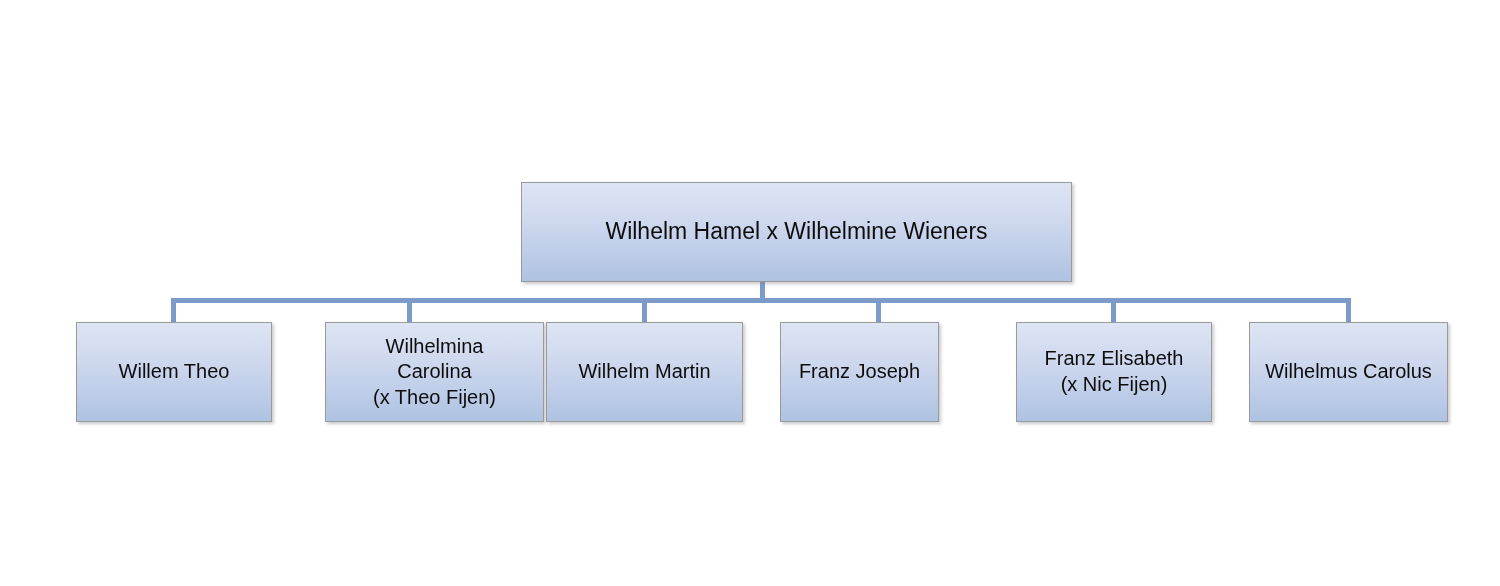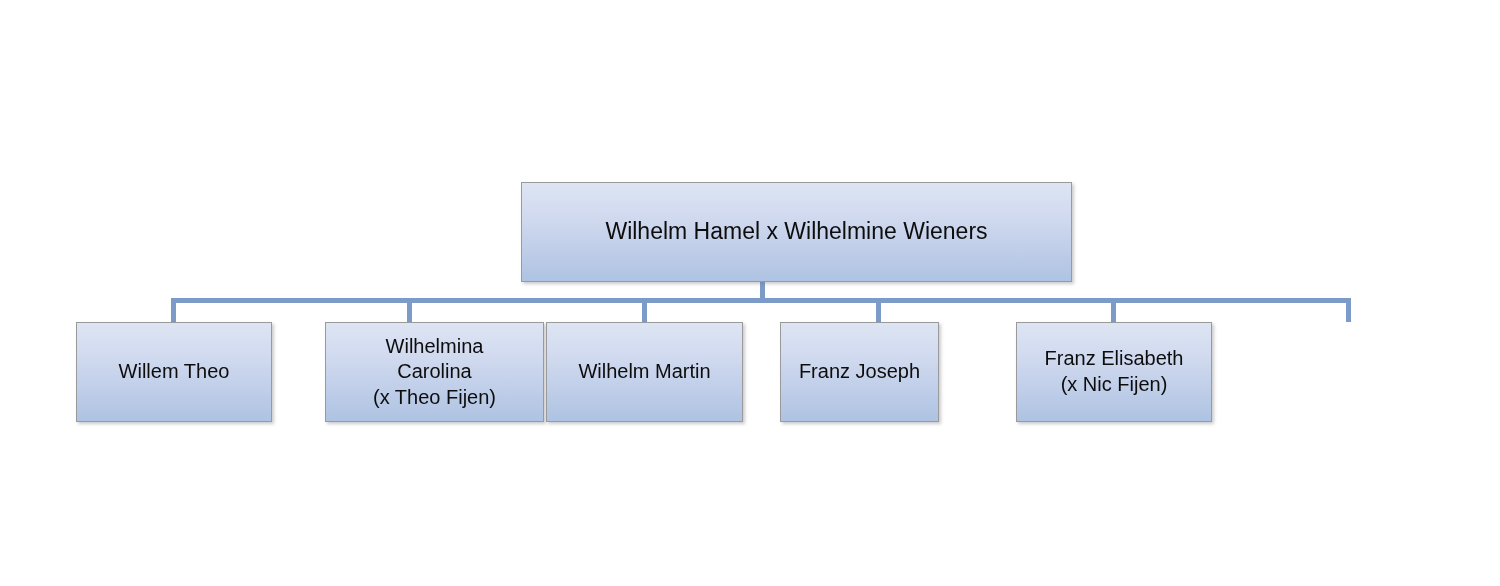--- a/index.html
+++ b/index.html
@@ -120,14 +120,17 @@
 
   <div class="node node-child" id="node-child-3">
     <span class="node-label">Franz Joseph</span>
   </div>
 
   <div class="node node-child" id="node-child-4">
     <span class="node-label">Franz Elisabeth
 (x Nic Fijen)</span>
   </div>
 
+  <div class="node node-child" id="node-child-5">
+    <span class="node-label">Wilhelmus Carolus</span>
+  </div>
 
 </div>
 
 </body></html>

